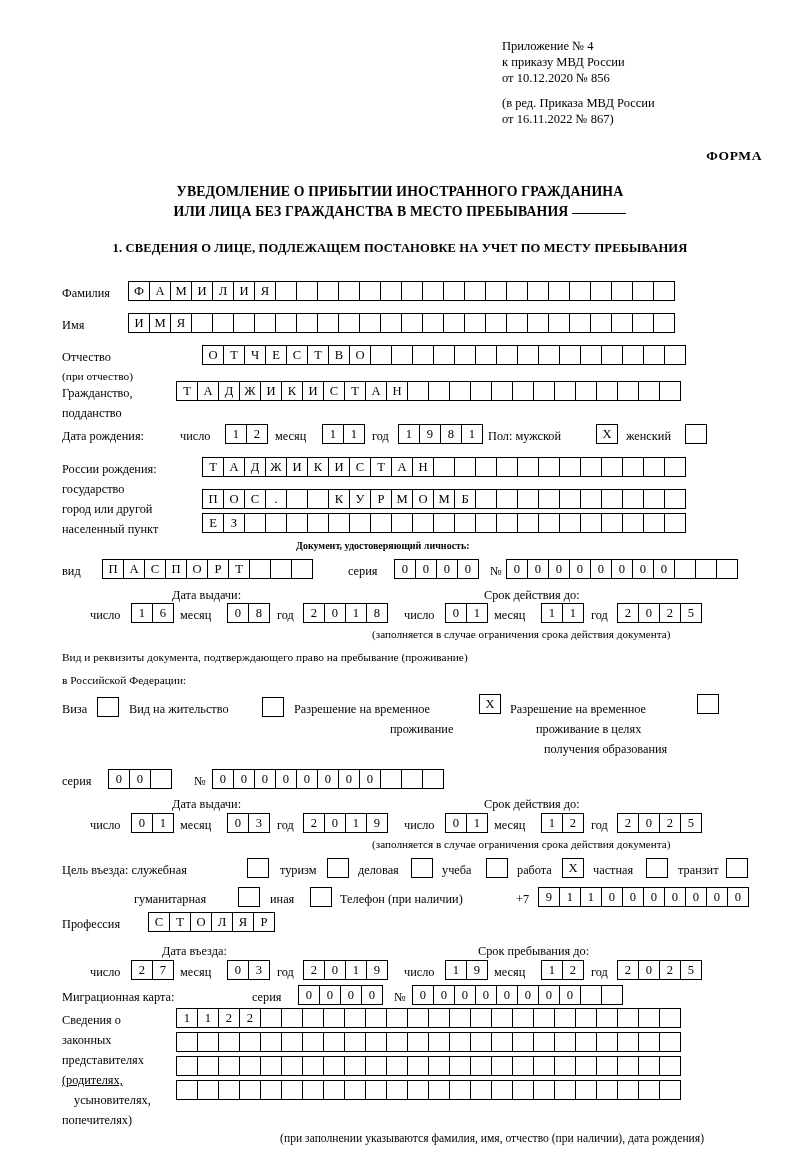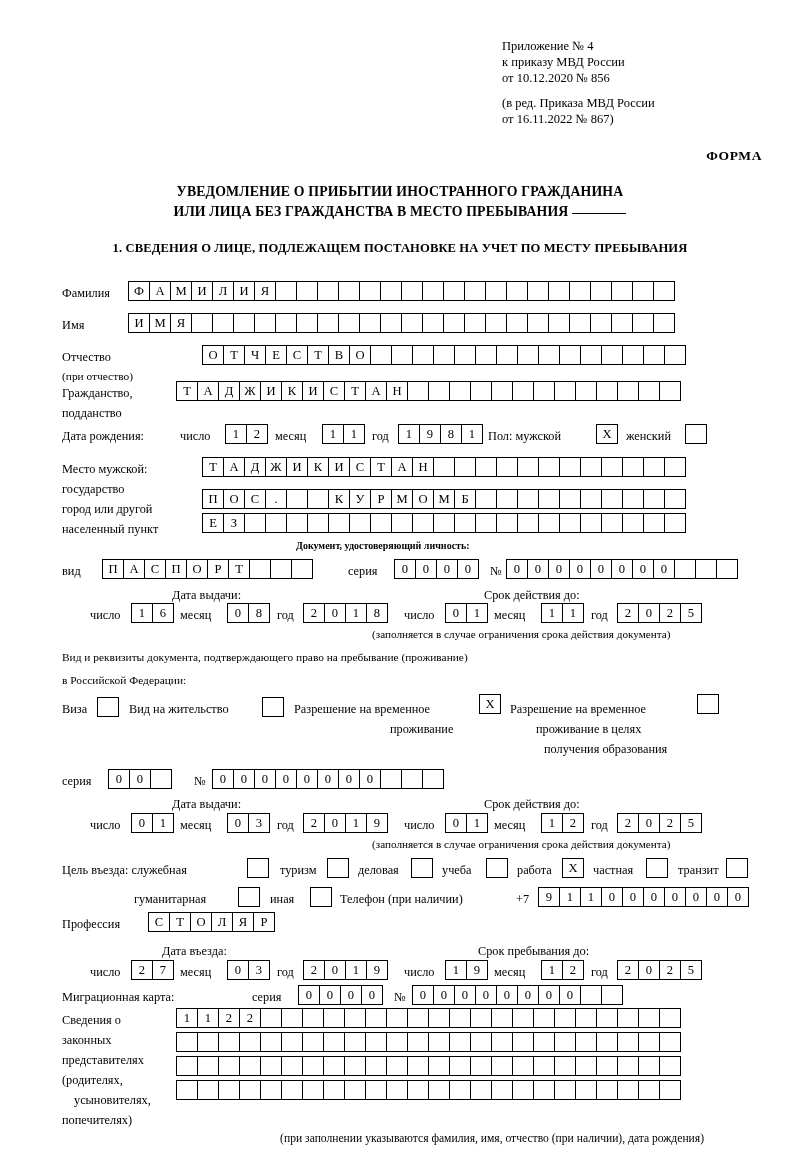--- a/index.html
+++ b/index.html
@@ -278,21 +278,21 @@
       <div class="bx">1</div>
       <div class="bx">9</div>
       <div class="bx">8</div>
       <div class="bx">1</div>
     </div>
   <div class="t" style="top:430px; left:488px;">Пол: мужской</div>
   <div class="single" id="sex-male-box" style="top:424px; left:596px;">X</div>
   <div class="t" style="top:430px; left:626px;">женский</div>
   <div class="single" id="sex-female-box" style="top:424px; left:685px;"></div>
 
-  <div class="t" style="top:463px; left:62px;">Место мужской:</div>
+  <div class="t" style="top:463px; left:62px;">России рождения:</div>
   <div class="t" style="top:483px; left:62px;">государство</div>
   <div class="t" style="top:503px; left:62px;">город или другой</div>
   <div class="t" style="top:523px; left:62px;">населенный пункт</div>
   <div class="boxes" id="row-bp-state" style="top:457px; left:202px;">
       <div class="bx">Т</div>
       <div class="bx">А</div>
       <div class="bx">Д</div>
       <div class="bx">Ж</div>
       <div class="bx">И</div>
       <div class="bx">К</div>
@@ -620,21 +620,21 @@
       <div class="bx">0</div>
       <div class="bx">0</div>
       <div class="bx">0</div>
       <div class="bx"></div>
       <div class="bx"></div>
     </div>
 
   <div class="t" style="top:1014px; left:62px;">Сведения о</div>
   <div class="t" style="top:1034px; left:62px;">законных</div>
   <div class="t" style="top:1054px; left:62px;">представителях</div>
-  <div class="t" style="top:1074px; left:62px;">(родителях,</div>
+  <div class="t" style="top:1074px; left:62px;text-decoration:underline;">(родителях,</div>
   <div class="t" style="top:1094px; left:62px;margin-left:12px;">усыновителях,</div>
   <div class="t" style="top:1114px; left:62px;">попечителях)</div>
 
   <div class="boxes" id="row-legal-1" style="top:1008px; left:176px;">
       <div class="bx">1</div>
       <div class="bx">1</div>
       <div class="bx">2</div>
       <div class="bx">2</div>
       <div class="bx"></div>
       <div class="bx"></div>

